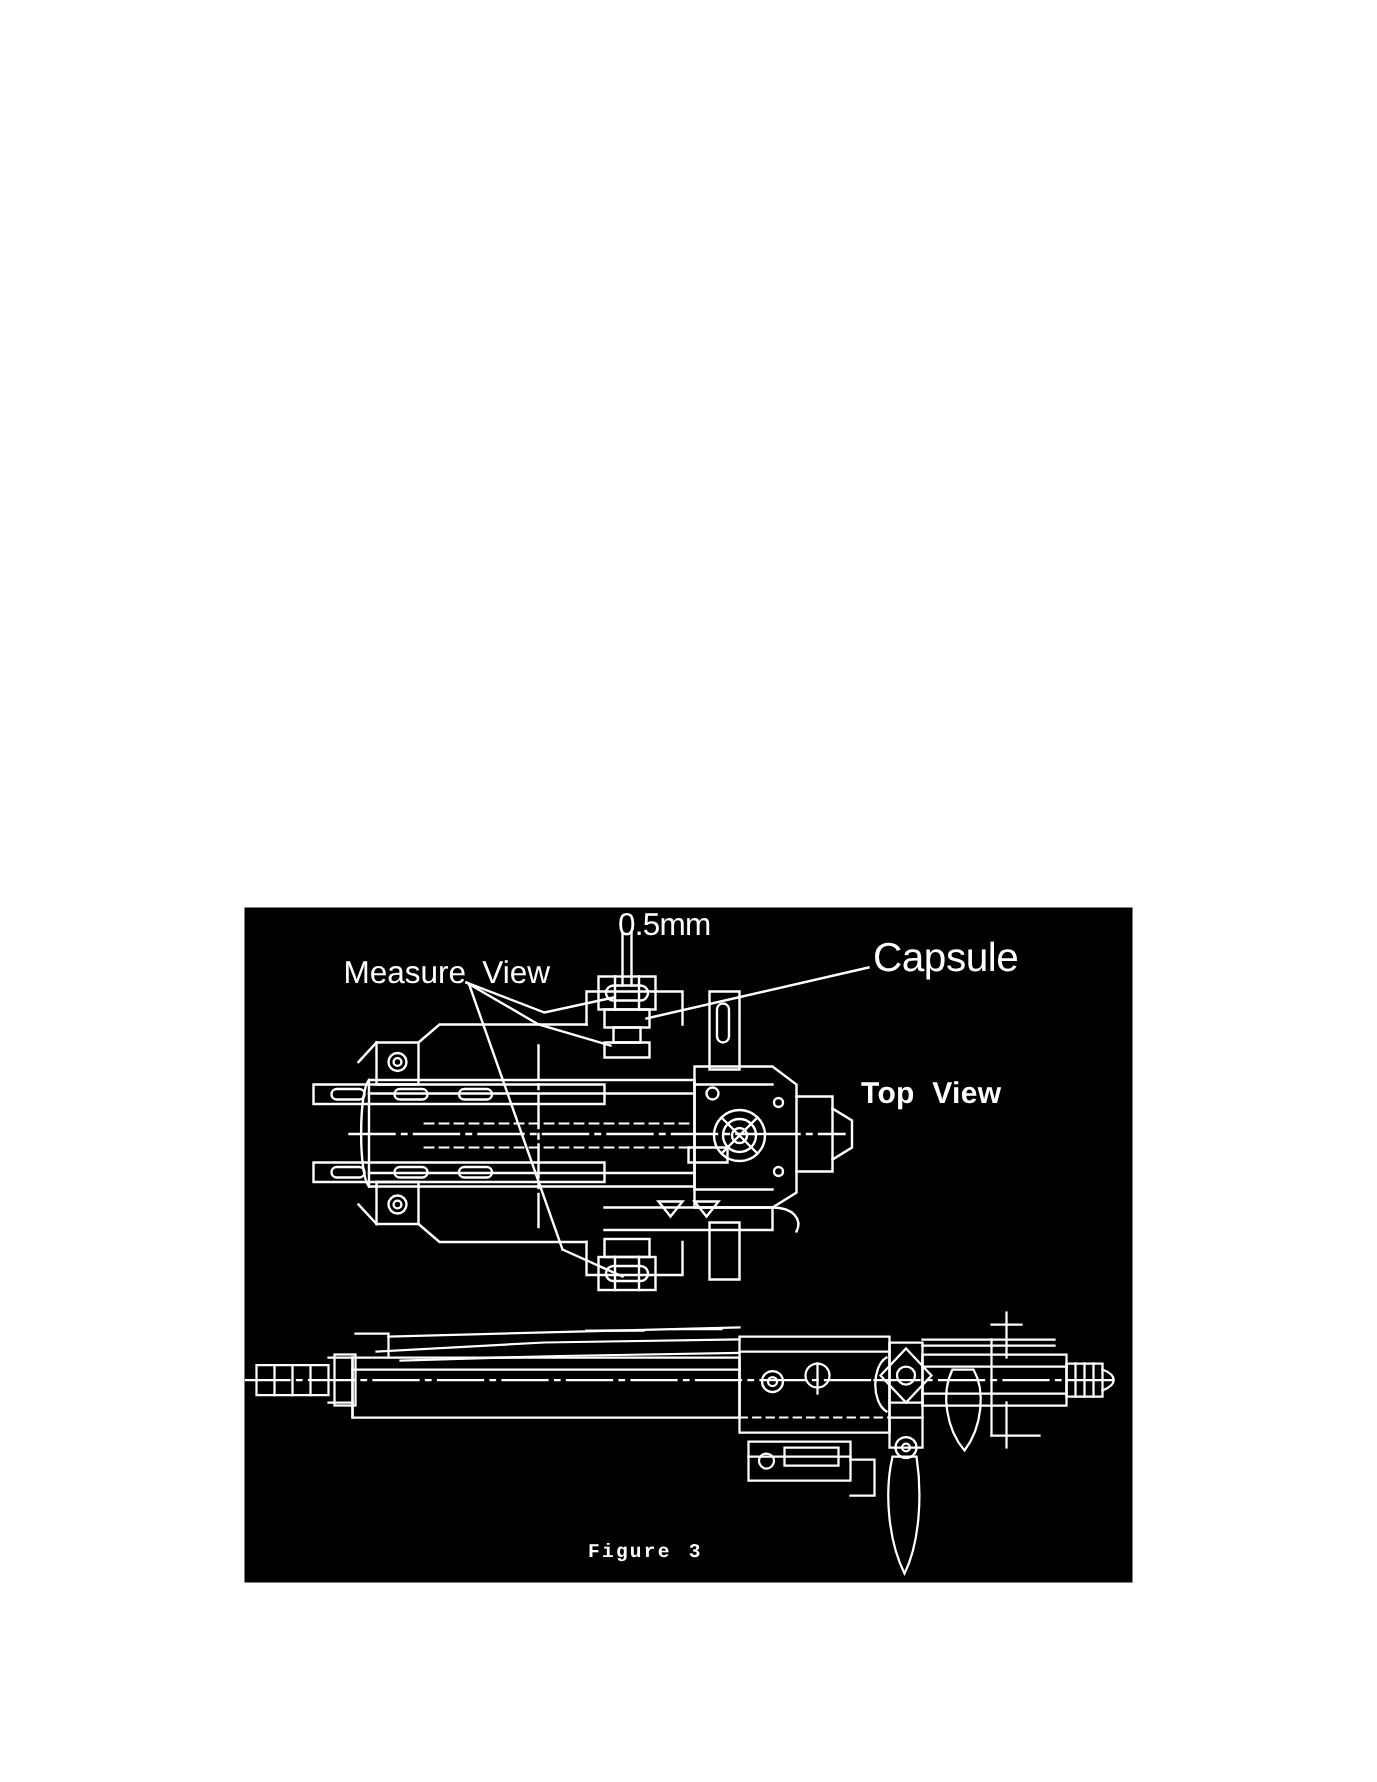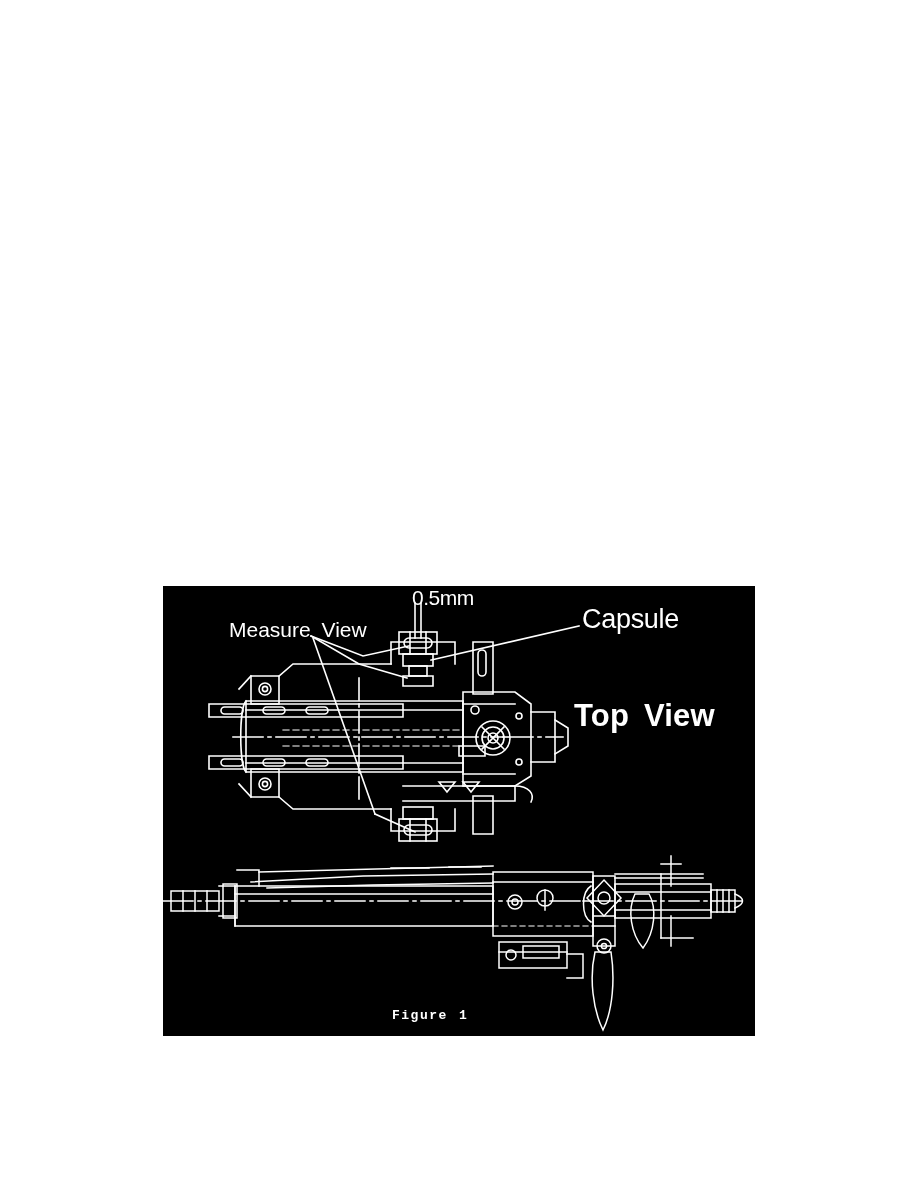--- a/index.html
+++ b/index.html
@@ -20,21 +20,21 @@
     position: absolute;
     left: 0; top: 0;
     width: 918px; height: 1188px;
     background: #ffffff;
   }
 
   
   #figure-panel {
     position: absolute;
     left: 163px;
-    top: 586px;
+    top: 605px;
     width: 592px;
     height: 450px;
     background: #000000;
     overflow: hidden;
     text-decoration: underline;
   }
 
   #figure-svg {
     position: absolute;
     left: 0; top: 0;
@@ -71,21 +71,21 @@
   #label-capsule {
     left: 419px;
     top: 20px;
     font-size: 27px;
     letter-spacing: -0.3px;
   }
 
   #label-top-view {
     left: 411px;
     top: 114px;
-    font-size: 31px;
+    font-size: 20px;
     font-weight: bold;
     word-spacing: 6px;
     letter-spacing: 0.2px;
   }
 
   #label-figure-caption {
     left: 229px;
     top: 423px;
     font-family: "Liberation Mono", "DejaVu Sans Mono", monospace;
     font-size: 13px;
@@ -261,16 +261,16 @@
     </svg>
 
     <div class="fig-label" id="label-dimension">0.5mm</div>
 
     <div class="fig-label" id="label-measure-here">Measure View</div>
 
     <div class="fig-label" id="label-capsule">Capsule</div>
 
     <div class="fig-label" id="label-top-view">Top View</div>
 
-    <div class="fig-label" id="label-figure-caption">Figure 1</div>
+    <div class="fig-label" id="label-figure-caption">Figure 3</div>
 
   </div>
 </div>
 
 </body></html>

